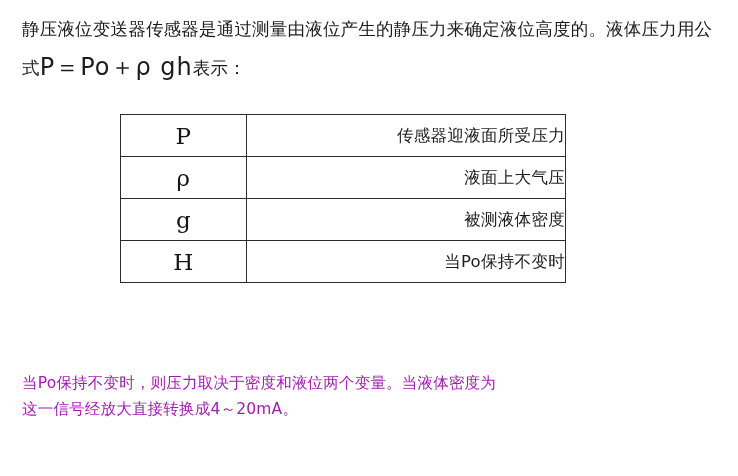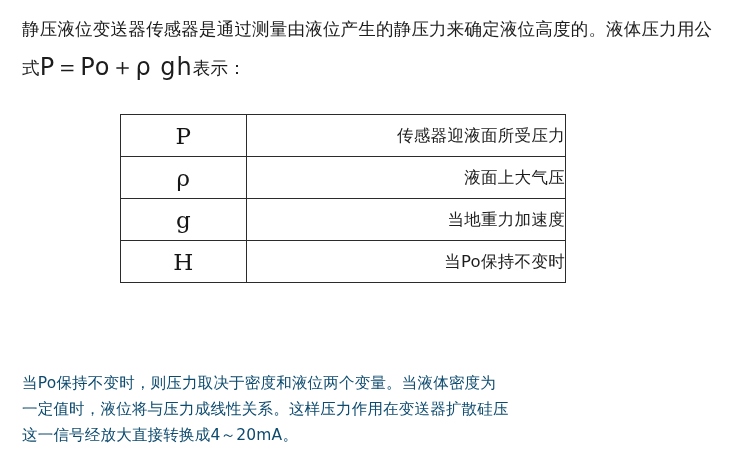--- a/index.html
+++ b/index.html
@@ -76,21 +76,21 @@
   }
 
   
   .outro {
     position: absolute;
     left: 22px;
     top: 370px;
     width: 702px;
     font-size: 15.5px;
     line-height: 26px;
-    color: #0c4a6e;
+    color: #a21caf;
     letter-spacing: 0.2px;
     text-align: justify;
   }
 </style>
 </head>
 <body>
 
 <div class="page">
 
   <div class="intro">
@@ -103,29 +103,28 @@
         <tr>
           <td class="sym">P</td>
           <td class="desc">传感器迎液面所受压力</td>
         </tr>
         <tr>
           <td class="sym">ρ</td>
           <td class="desc">液面上大气压</td>
         </tr>
         <tr>
           <td class="sym">g</td>
-          <td class="desc">当地重力加速度</td>
+          <td class="desc">被测液体密度</td>
         </tr>
         <tr>
           <td class="sym">H</td>
           <td class="desc">当Po保持不变时</td>
         </tr>
       </tbody>
     </table>
   </div>
 
   <div class="outro">
     <div>当Po保持不变时，则压力取决于密度和液位两个变量。当液体密度为</div>
-    <div>一定值时，液位将与压力成线性关系。这样压力作用在变送器扩散硅压</div>
     <div>这一信号经放大直接转换成4～20mA。</div>
   </div>
 
 </div>
 
 </body></html>

